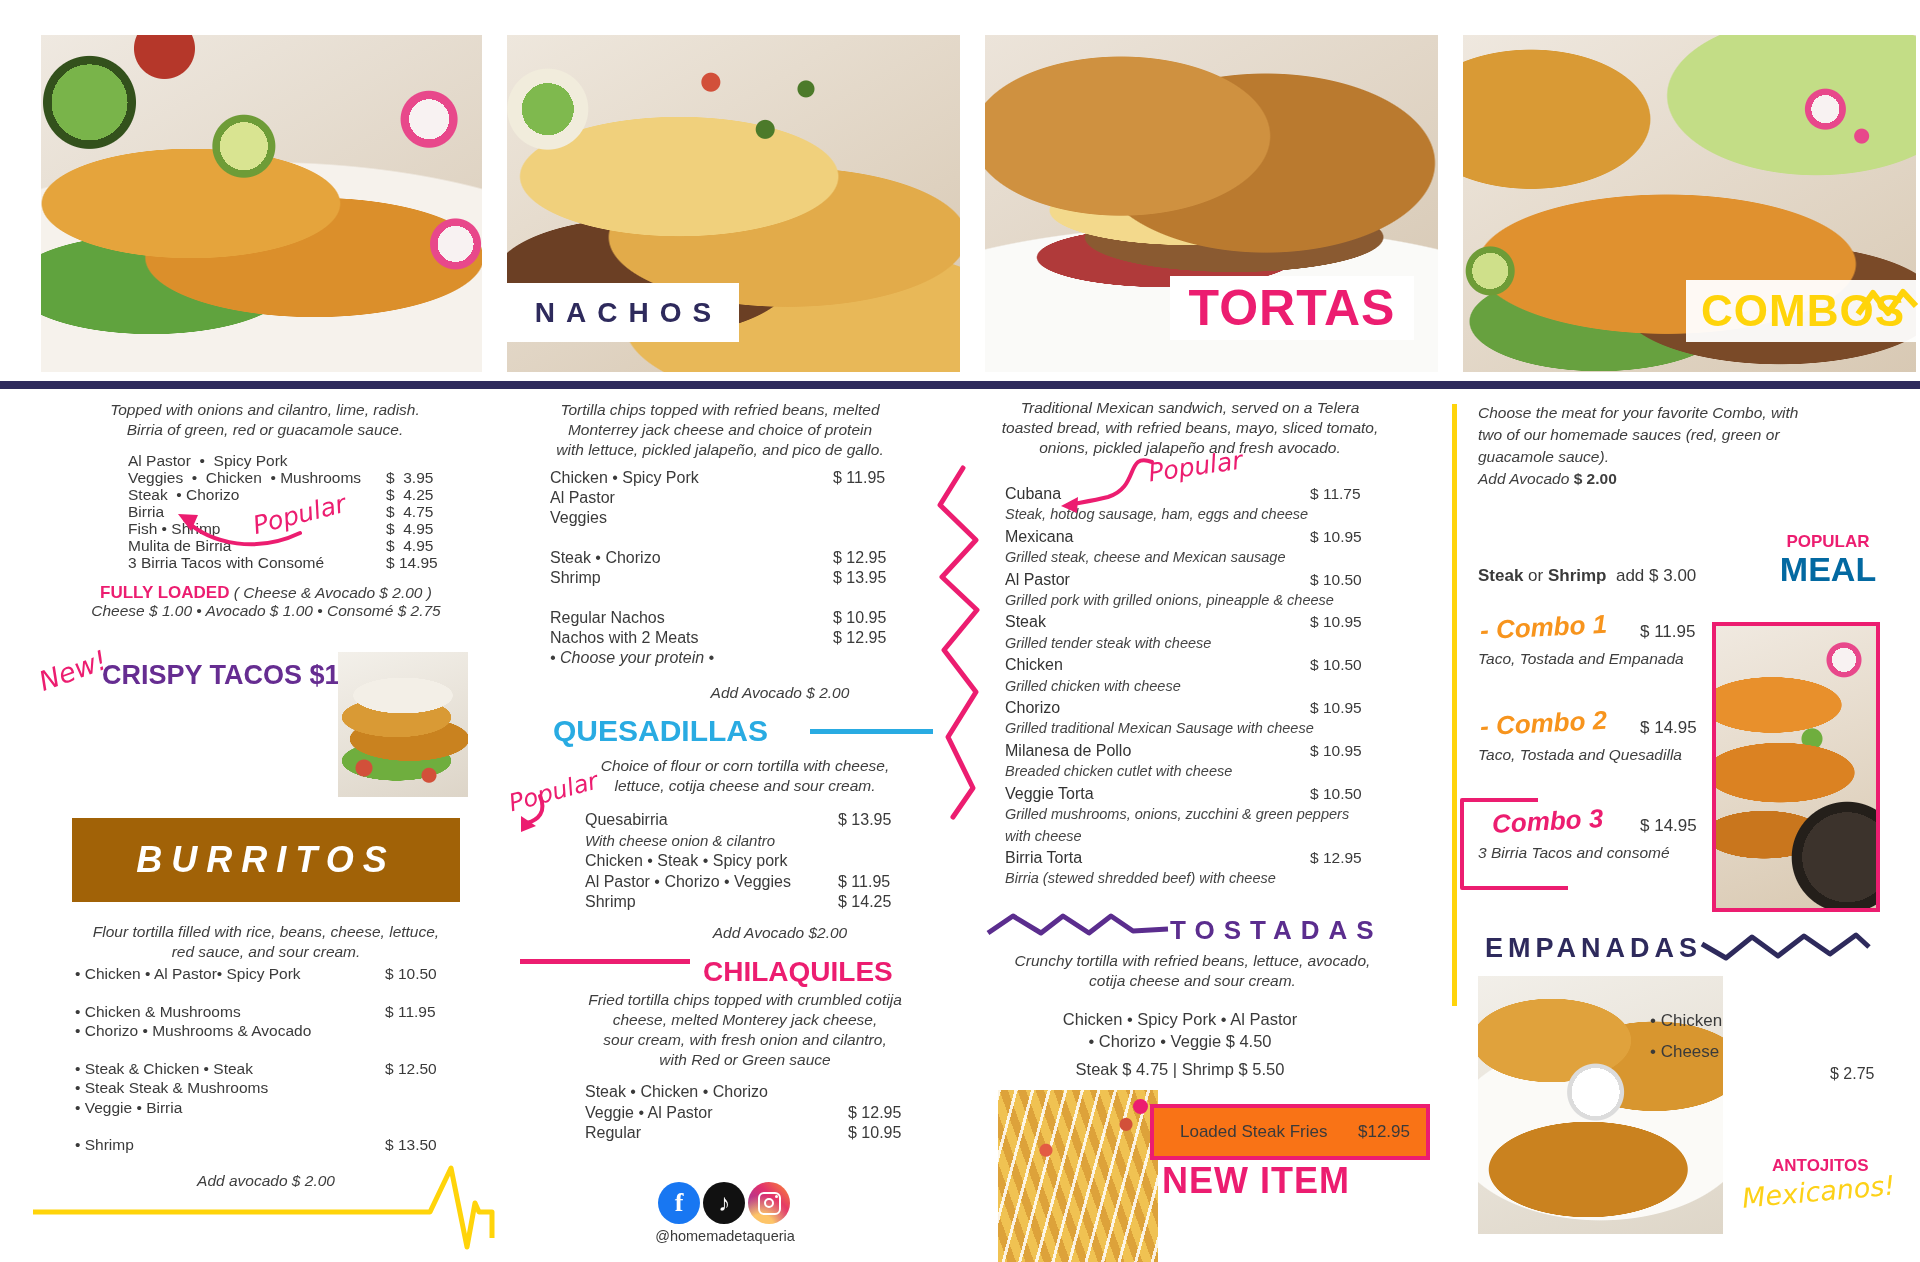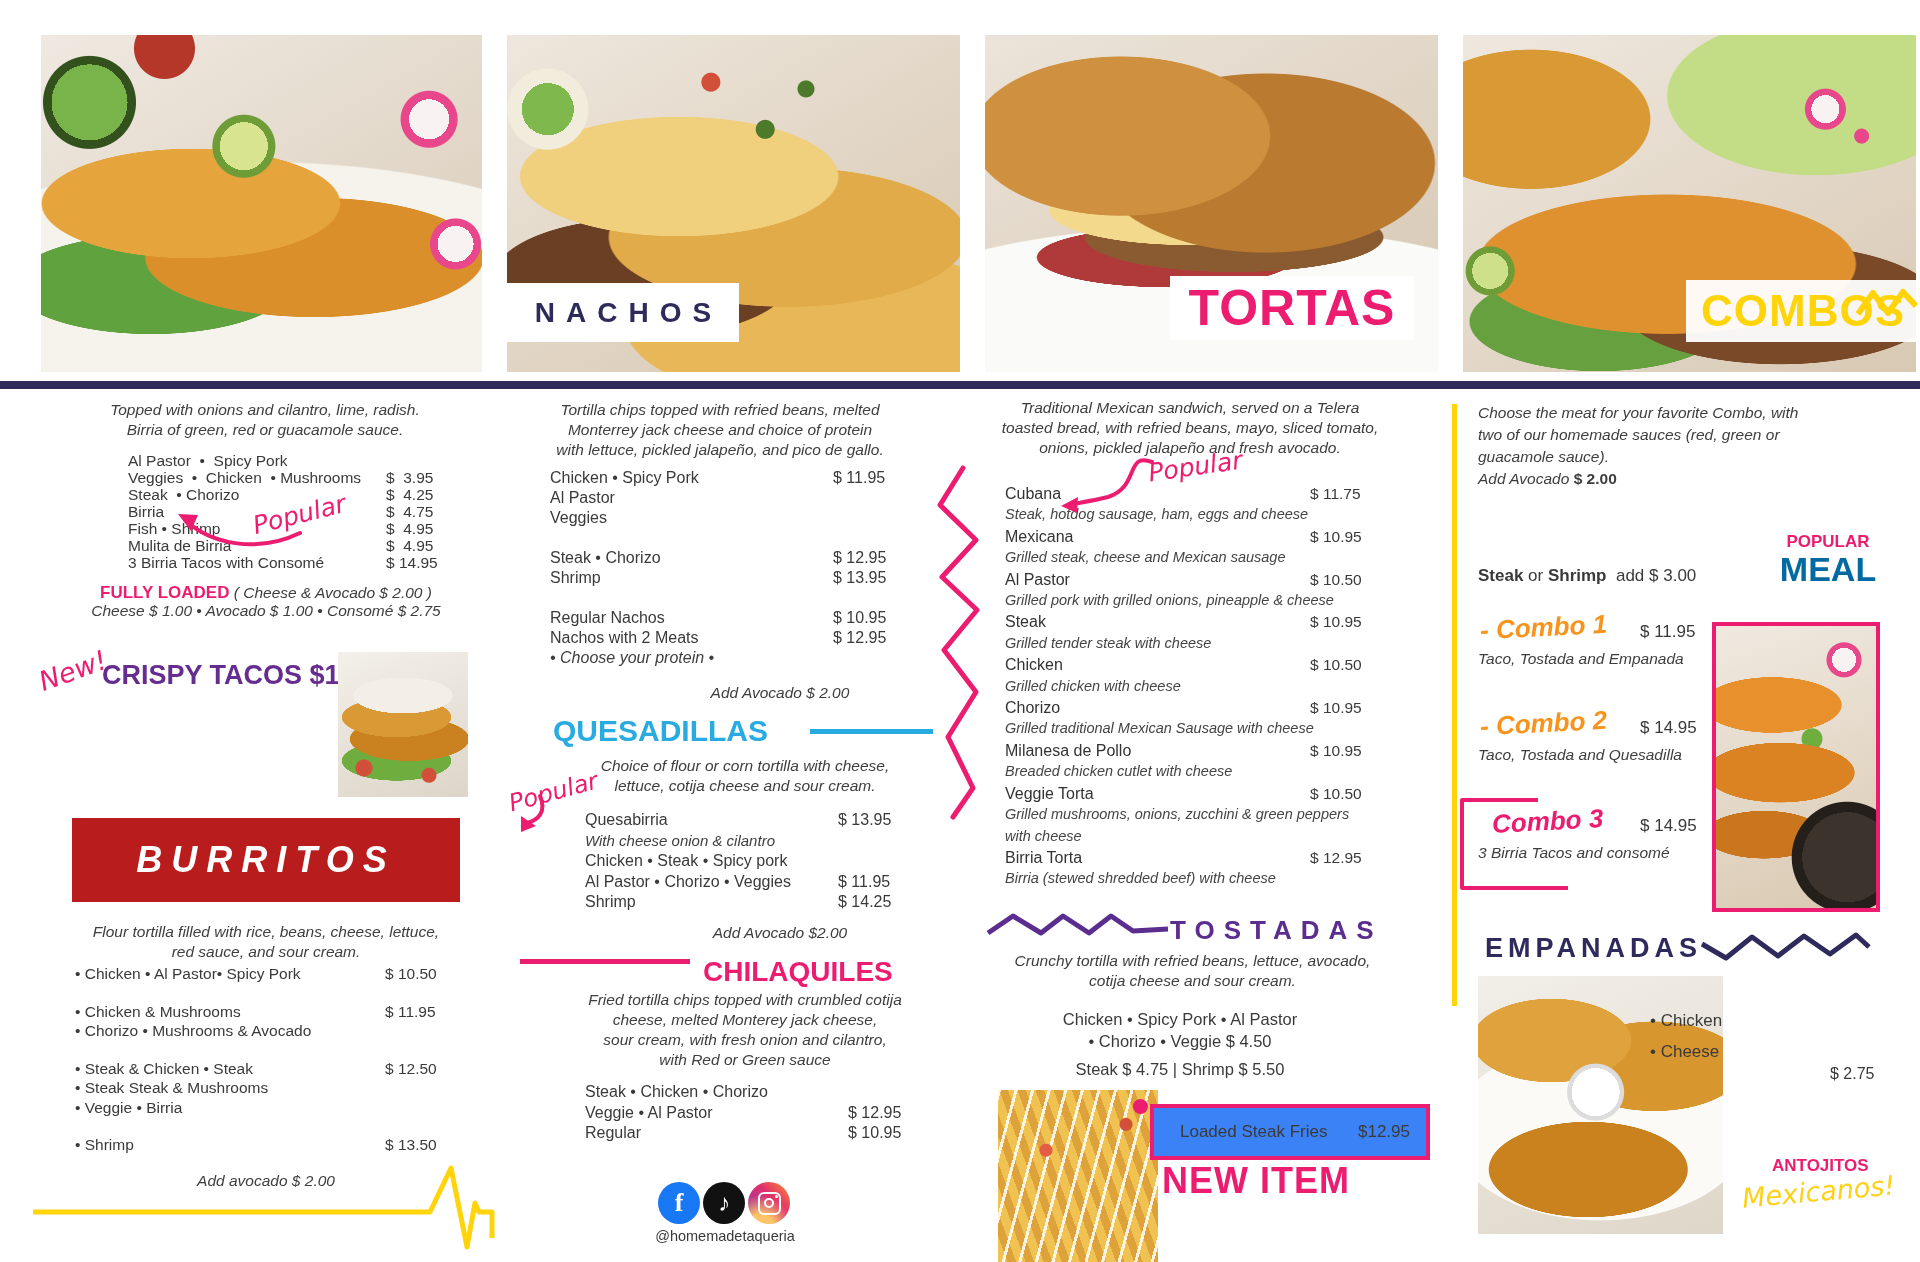--- a/index.html
+++ b/index.html
@@ -59,21 +59,21 @@
   .lbl-tortas{color:#ec1d70;font-weight:900;font-size:50px;letter-spacing:1px}
   .lbl-combos{color:#ffd40a;font-weight:900;font-size:44px;letter-spacing:1px}
   .rule{position:absolute;left:0;top:381px;width:1920px;height:8px;background:#2e2a5c}
   
   .h-pink{color:#ec1d70;font-weight:900}
   .h-cyan{color:#29abe2;font-weight:900;font-size:30px}
   .h-purple{color:#662d91;font-weight:900;font-size:27px}
   .h-tost{color:#5b2d8e;font-weight:700;font-size:26px;letter-spacing:9px}
   .h-emp{color:#2e2a5c;font-weight:800;font-size:27px;letter-spacing:5px}
   .script{color:#ec1d70;font-style:italic;font-family:"DejaVu Sans",sans-serif}
-  .banner{background:#b91c1c;display:flex;align-items:center;justify-content:center}
+  .banner{background:#a16207;display:flex;align-items:center;justify-content:center}
   .banner span{color:#fff;font-style:italic;font-weight:900;font-size:36px;letter-spacing:9px}
   .bar{position:absolute;height:5px}
   .newitem{color:#ec1d70;font-weight:900;font-size:36px;letter-spacing:1px}
   .combo-name{color:#f7941d;font-style:italic;font-weight:600;font-size:26px;transform:rotate(-3deg)}
   .combo3-name{color:#ec1d70}
   .tdesc{font-style:italic;font-size:14.5px;color:#444;line-height:21.4px}
   .titem .row{line-height:21.4px}
   .titem .nm{font-weight:500;color:#333;font-size:16px}
   .g{margin-bottom:18px}
   .g .row{line-height:19.5px}
@@ -419,21 +419,21 @@
     <div>cotija cheese and sour cream.</div>
   </div>
   <div class="pos ctr" style="left:1000px;top:1008px;width:360px;font-size:16.5px;line-height:22px">
     <div style="font-weight:500">Chicken • Spicy Pork • Al Pastor</div>
     <div style="font-weight:500">• Chorizo • Veggie  $ 4.50</div>
     <div style="font-weight:500;margin-top:6px">Steak  $ 4.75 | Shrimp $ 5.50</div>
   </div>
 
   <div class="sph friesp" style="left:998px;top:1090px;width:160px;height:172px"></div>
   <div class="dot" style="left:1133px;top:1099px"></div>
-  <div class="pos frame" style="left:1150px;top:1104px;width:272px;height:48px;display:flex;align-items:center;background:#3b82f6">
+  <div class="pos frame" style="left:1150px;top:1104px;width:272px;height:48px;display:flex;align-items:center;background:#f97316">
     <span style="margin-left:26px;font-size:17px">Loaded Steak Fries</span>
     <span style="margin-left:auto;margin-right:16px;font-size:17px">$12.95</span>
   </div>
   <div class="pos newitem" style="left:1162px;top:1160px">NEW ITEM</div>
 
   <div class="pos" style="left:1452px;top:404px;width:5px;height:602px;background:#ffd40a"></div>
   <div class="pos it" style="left:1478px;top:402px;width:340px;line-height:22px">
     <div>Choose the meat for your favorite Combo, with</div>
     <div>two of our homemade sauces (red, green or</div>
     <div>guacamole sauce).</div>

